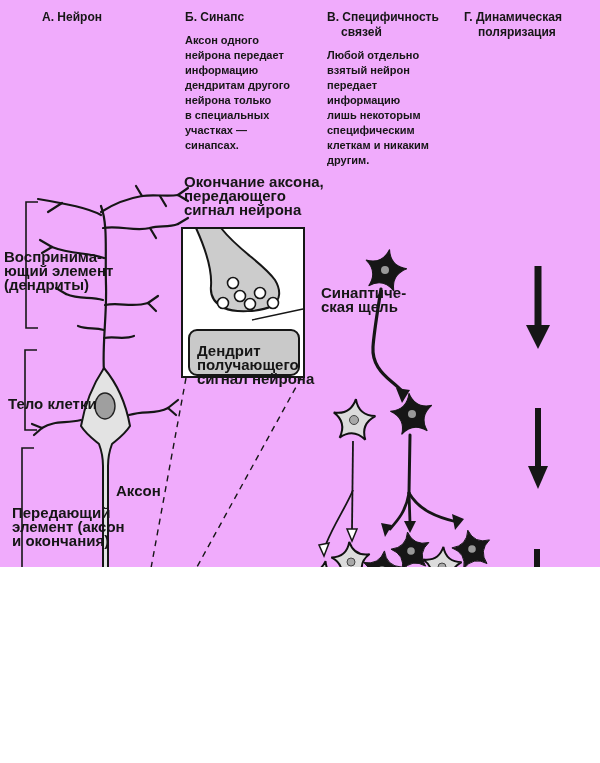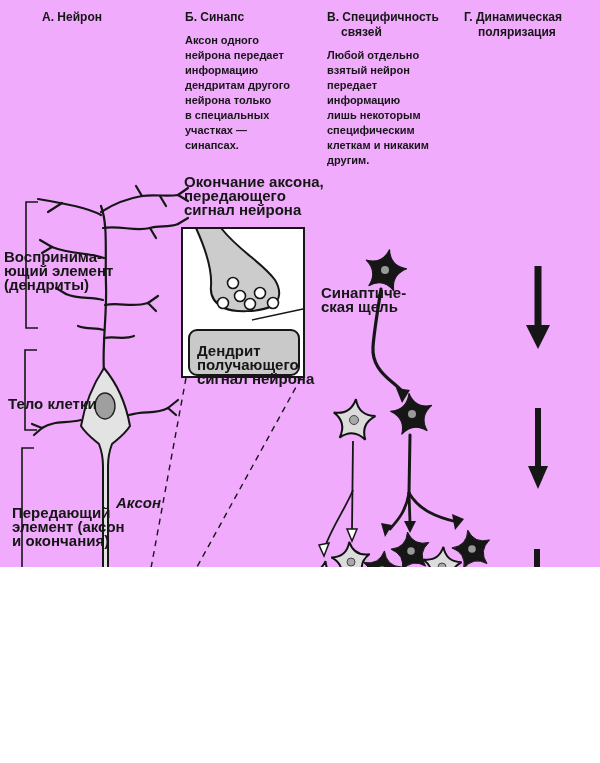--- a/index.html
+++ b/index.html
@@ -10,21 +10,21 @@
   .col-title{font-size:12px;font-weight:bold;line-height:15px;white-space:normal;
              text-indent:-14px;padding-left:14px;margin:0;}
   .col-body{font-size:11px;font-weight:bold;line-height:15px;margin:8px 0 0 0;white-space:pre-line;}
   #colA{left:42px;width:128px;}
   #colB{left:185px;width:132px;}
   #colC{left:327px;width:126px;}
   #colD{left:464px;width:134px;}
   .dlabel{position:absolute;font-size:15px;font-weight:bold;line-height:14px;white-space:pre-line;}
   #lbl-receiving{left:4px;top:250px;}
   #lbl-cellbody{left:8px;top:381px;margin-top:16px;}
-  #lbl-axon{left:116px;top:496px;font-style:italic;}
+  #lbl-axon{left:116px;top:484px;}
   #lbl-transmit{left:12px;top:506px;}
   #lbl-ending{left:26px;top:577px;}
   #lbl-inset-title{left:184px;top:175px;}
   #lbl-cleft{left:306px;top:286px;padding-left:15px;}
   #lbl-dendrite-box{left:197px;top:344px;}
   #lbl-muscle{left:356px;top:690px;}
 </style>
 </head>
 <body>
 

